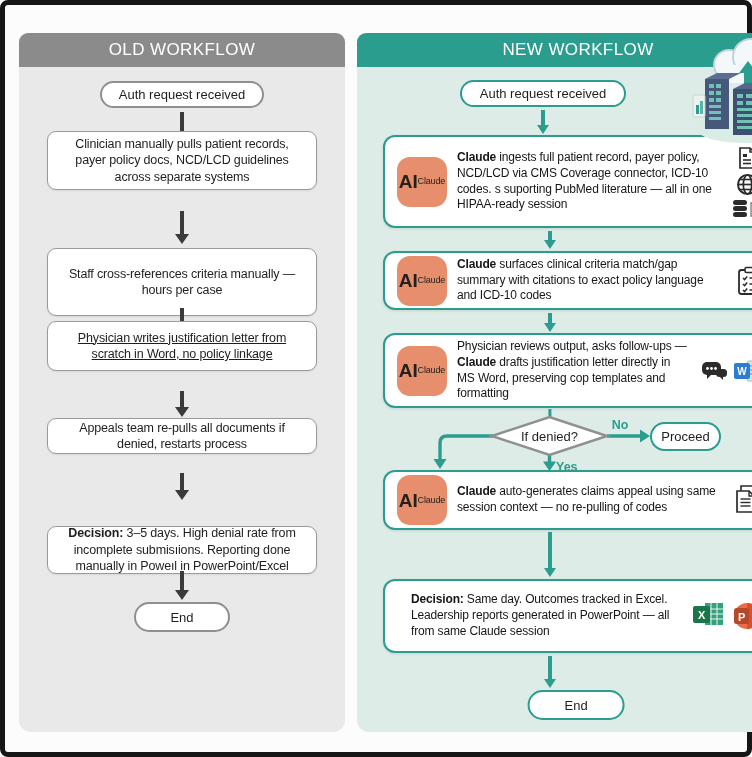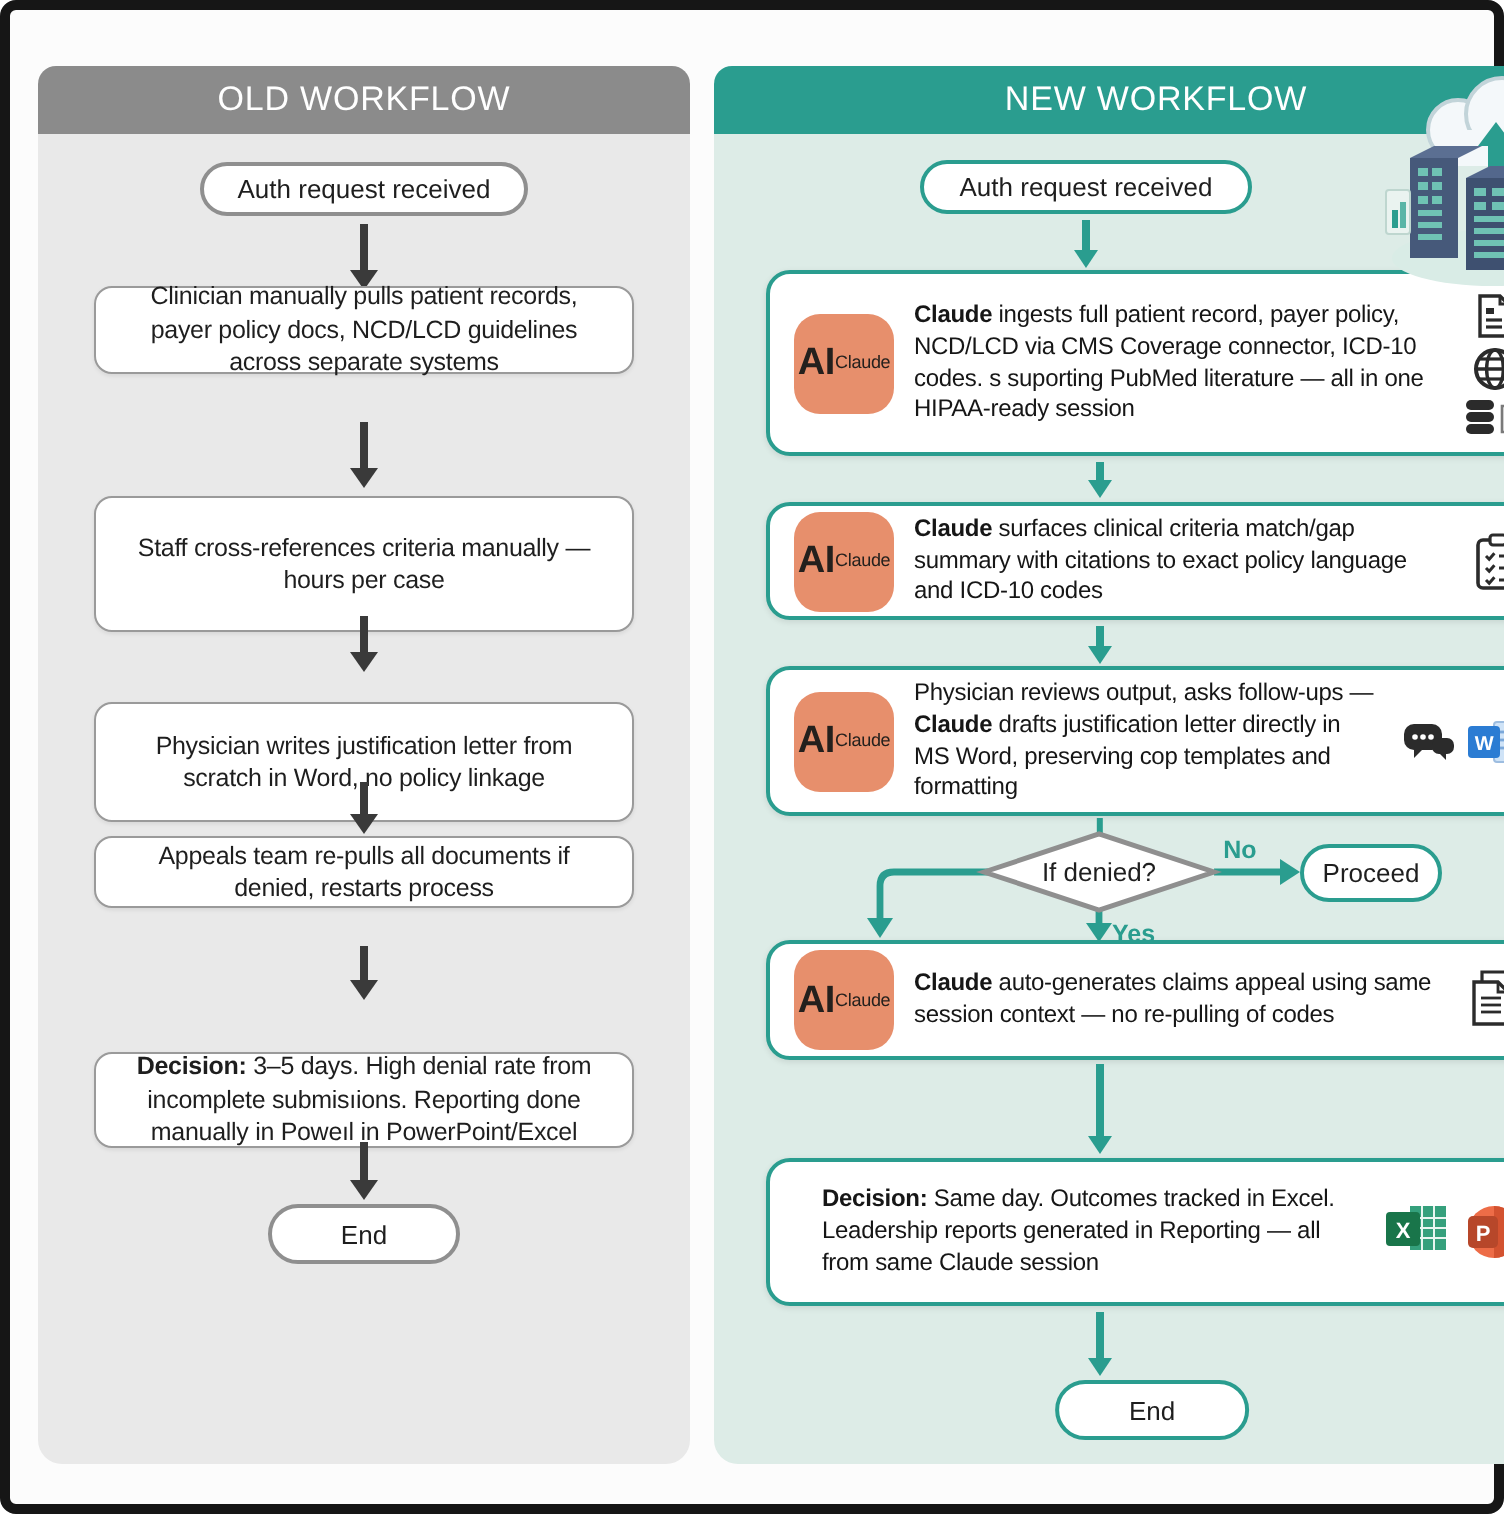--- a/index.html
+++ b/index.html
@@ -65,39 +65,39 @@
     <div class="phdr phdr-old">OLD WORKFLOW</div>
     <div class="pbody pbody-old">
 
       <div class="pill pill-old" style="top:14px;left:50%;transform:translateX(-50%);width:164px;height:27px;">Auth request received</div>
 
       <div class="arrow arrow-dark" style="top:45px;height:33px;">
         <div class="line"></div>
           <div class="head"></div>
       </div>
 
-      <div class="obox" style="top:76px;height:44px;">
+      <div class="obox" style="top:64px;height:59px;">
         <span>Clinician manually pulls patient records, payer policy docs, NCD/LCD guidelines across separate systems</span>
       </div>
 
       <div class="arrow arrow-dark" style="top:144px;height:33px;">
         <div class="line"></div>
           <div class="head"></div>
       </div>
 
       <div class="obox" style="top:181px;height:68px;">
         <span>Staff cross-references criteria manually — hours per case</span>
       </div>
 
       <div class="arrow arrow-dark" style="top:241px;height:28px;">
         <div class="line"></div>
           <div class="head"></div>
       </div>
 
-      <div class="obox" style="top:284px;height:60px;">
+      <div class="obox" style="top:254px;height:50px;text-decoration:underline;">
         <span>Physician writes justification letter from scratch in Word, no policy linkage</span>
       </div>
 
       <div class="arrow arrow-dark" style="top:324px;height:26px;">
         <div class="line"></div>
           <div class="head"></div>
       </div>
 
       <div class="obox" style="top:351px;height:36px;justify-content:flex-end;">
         <span>Appeals team re-pulls all documents if denied, restarts process</span>
@@ -307,21 +307,21 @@
           </svg>
         </div>
       </div>
 
       <div class="arrow arrow-teal" style="top:465px;height:45px;left:193px;">
         <div class="line"></div>
           <div class="head"></div>
       </div>
 
       <div class="nbox" style="top:512px;height:74px;padding-left:26px;">
-        <p><span></span><strong>Decision:</strong><span> Same day. Outcomes tracked in Excel. Leadership reports generated in Reporting — all from same Claude session</span></p>
+        <p><span></span><strong>Decision:</strong><span> Same day. Outcomes tracked in Excel. Leadership reports generated in PowerPoint — all from same Claude session</span></p>
         <div class="icon-row">
           <svg width="34" height="30" viewBox="0 0 34 30">
             <rect x="13" y="2" width="18" height="22" fill="#35a07c"></rect>
             <g stroke="#e8f6f0" stroke-width="1">
               <line x1="13" y1="8" x2="31" y2="8"></line>
                 <line x1="13" y1="13" x2="31" y2="13"></line>
               <line x1="13" y1="18" x2="31" y2="18"></line>
                 <line x1="19" y1="2" x2="19" y2="24"></line>
               <line x1="25" y1="2" x2="25" y2="24"></line>
             </g>

